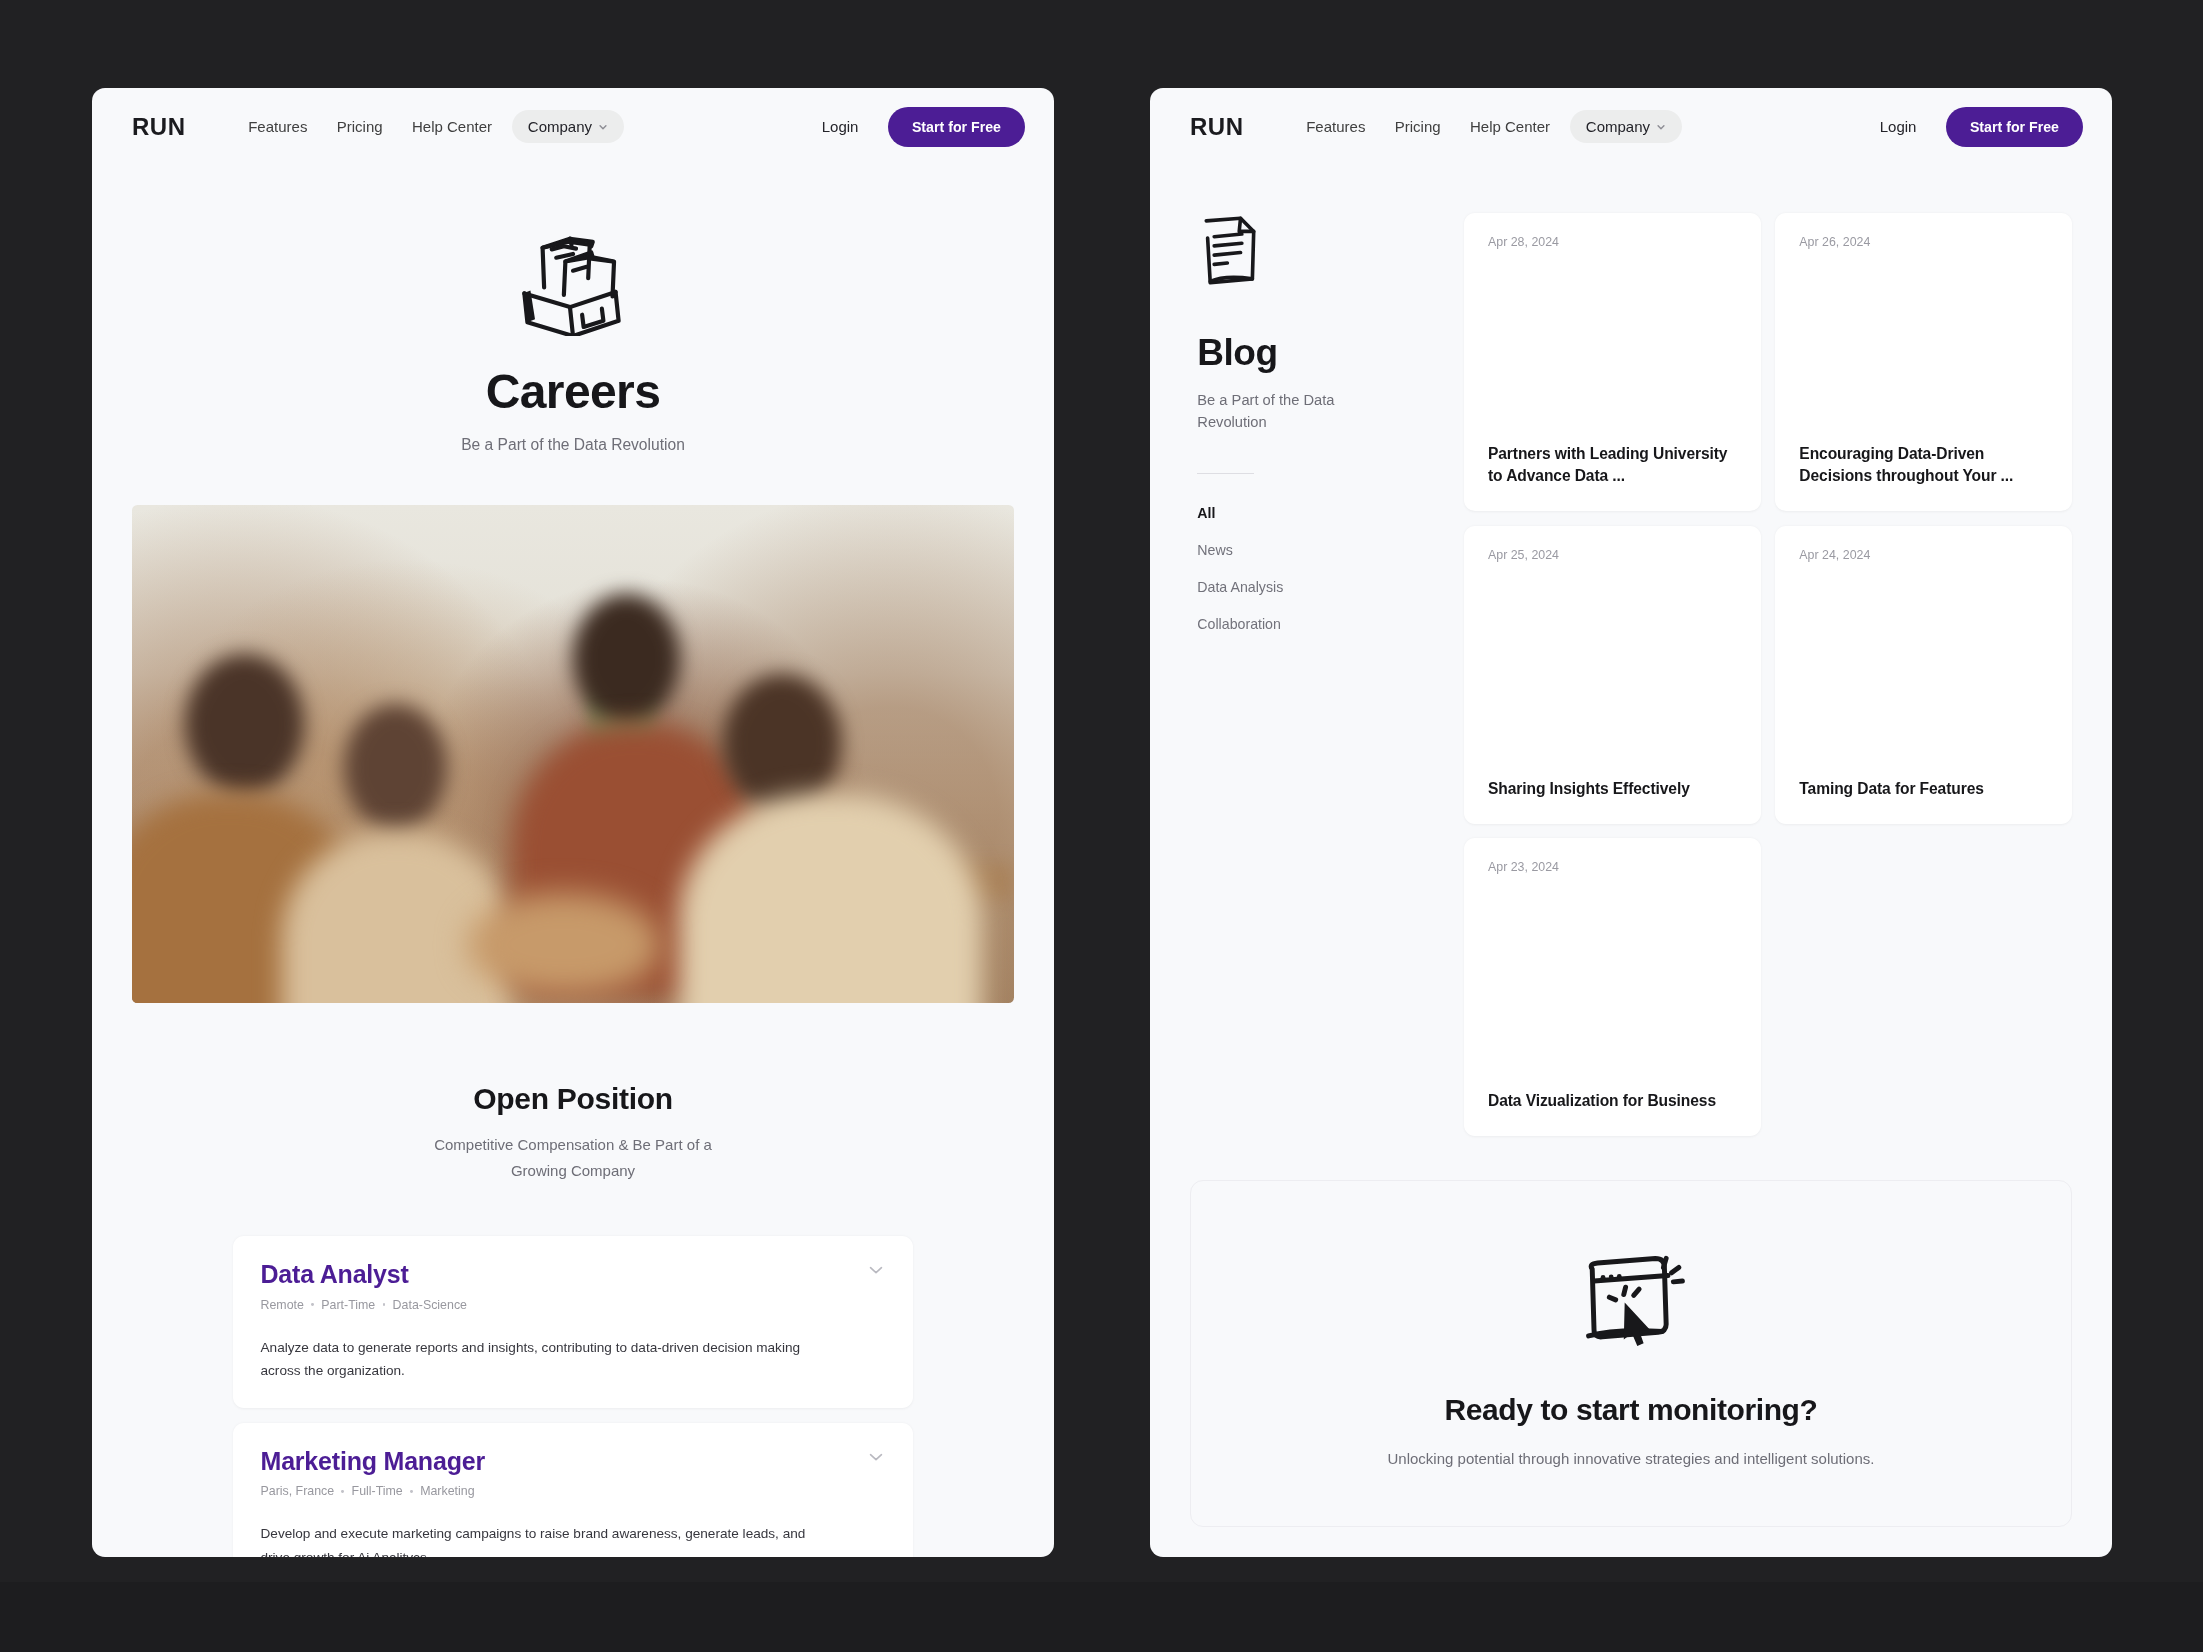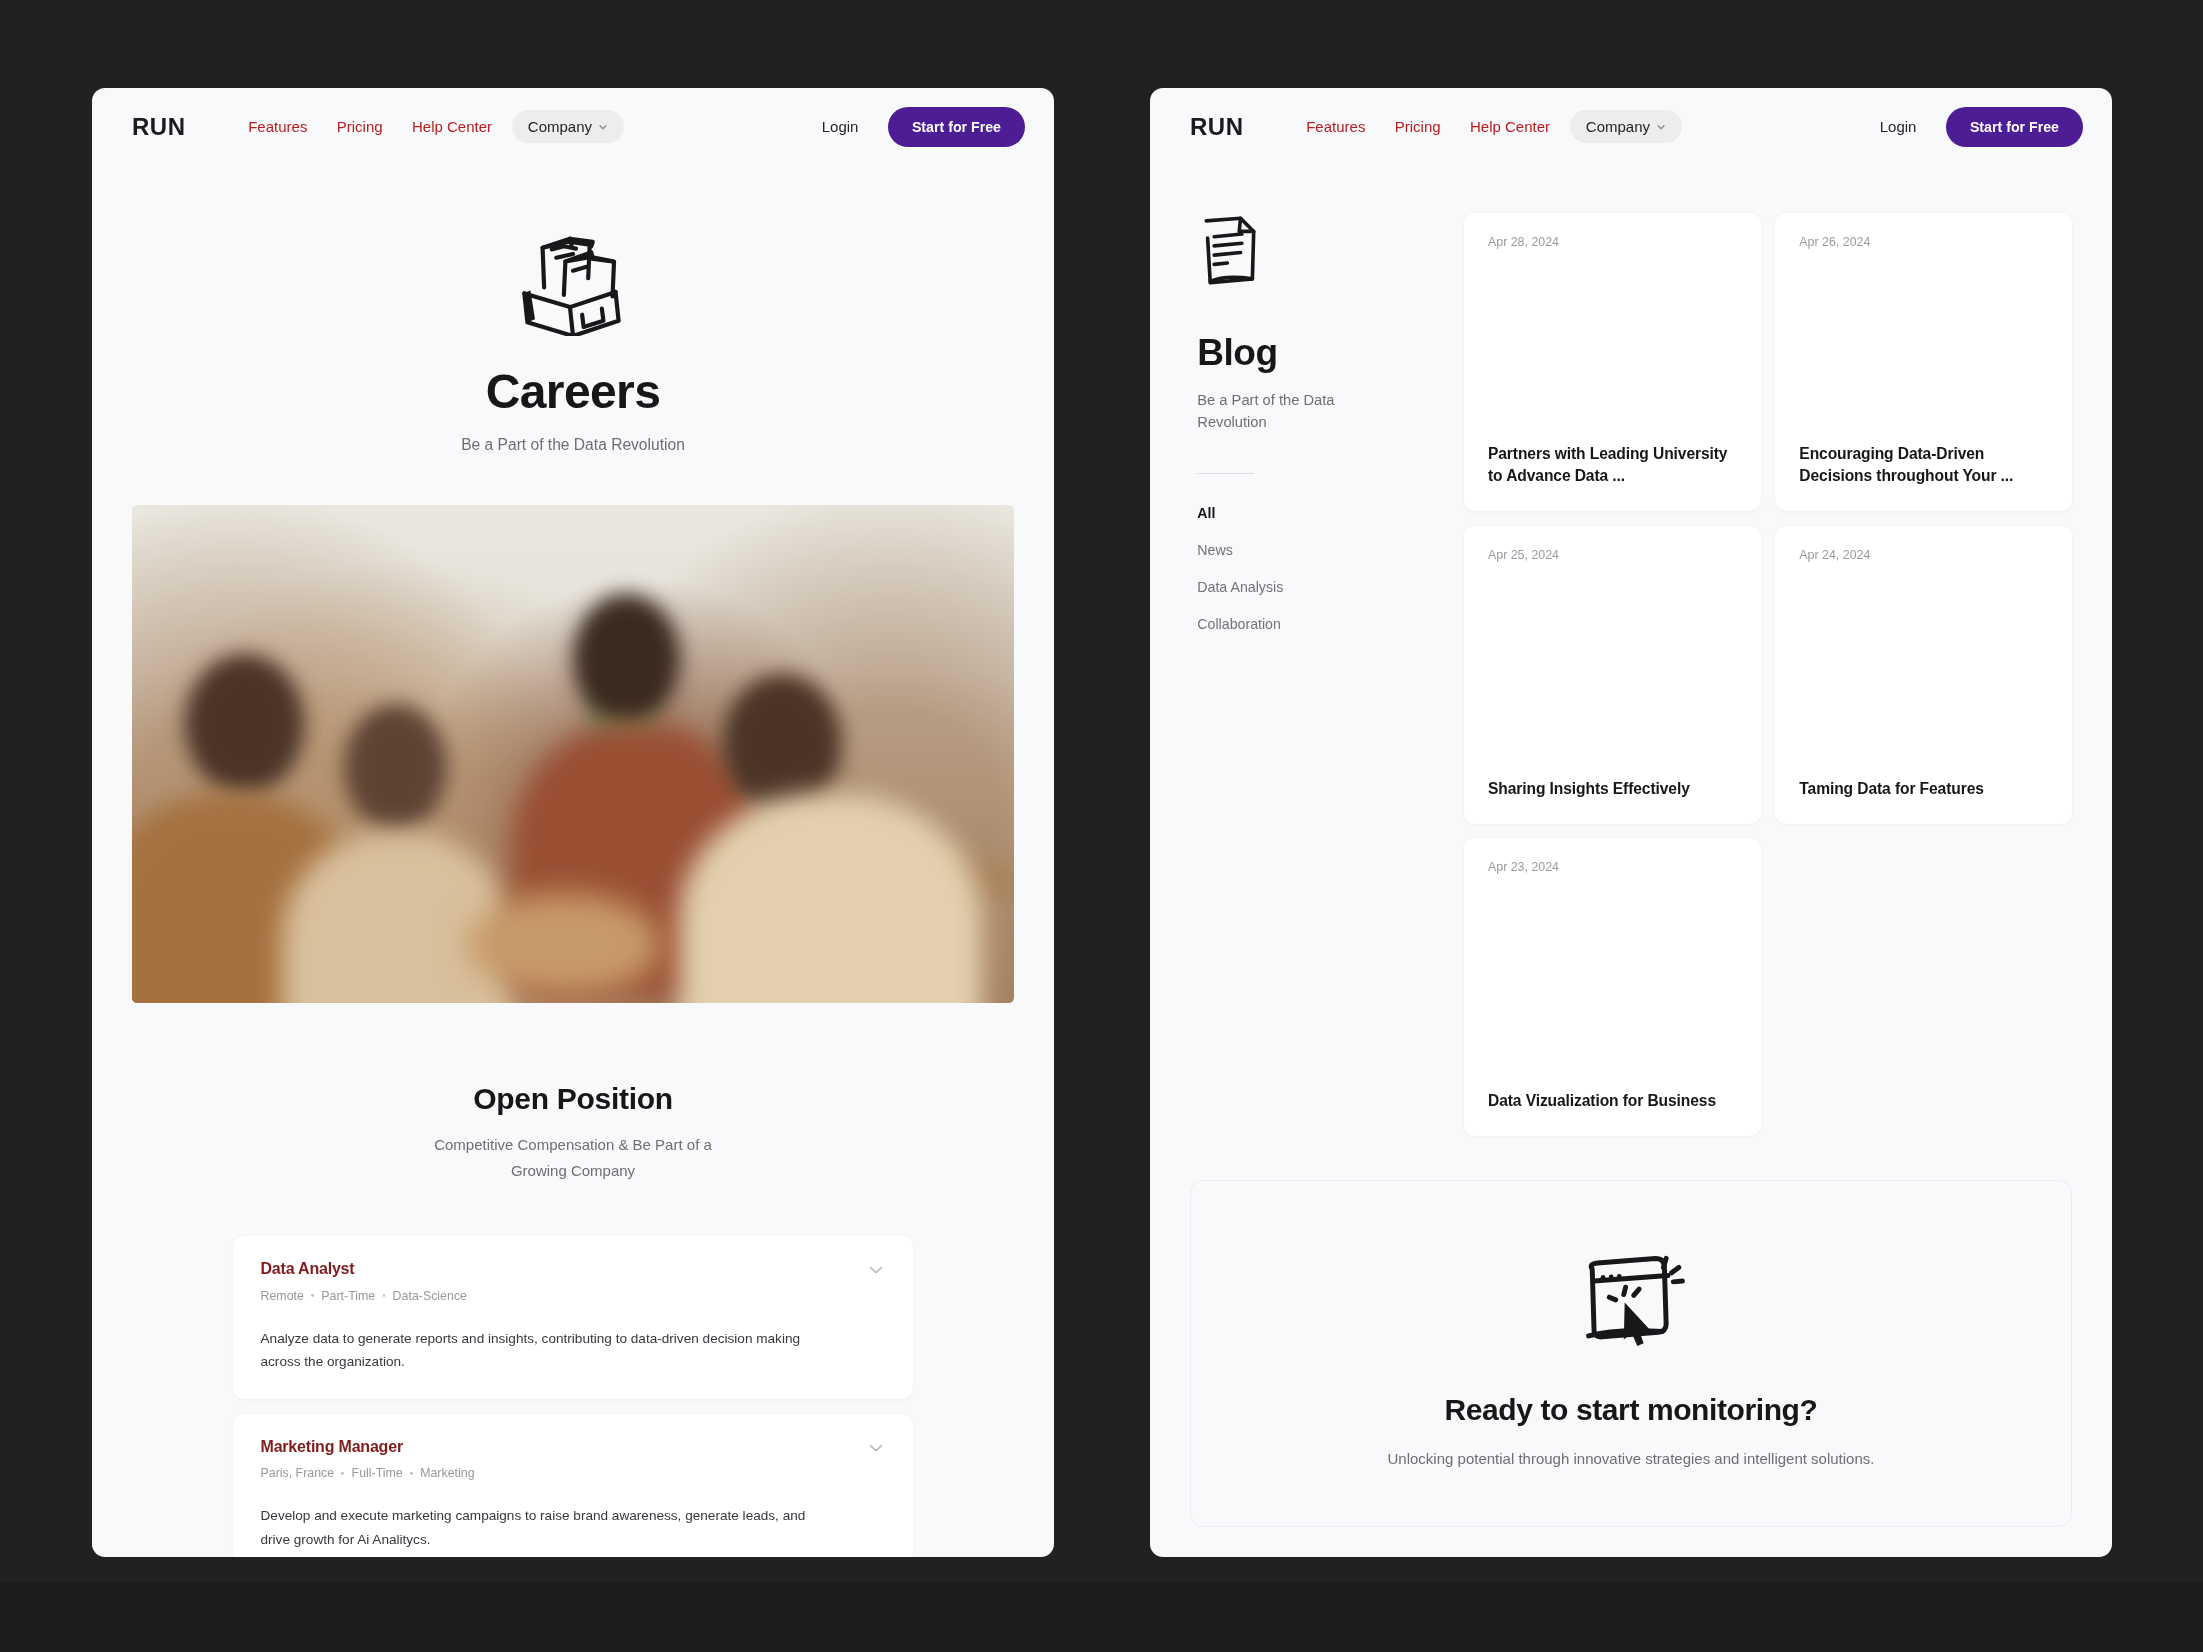--- a/index.html
+++ b/index.html
@@ -27,21 +27,21 @@
     height:77px; padding:0 29px 0 40px;
     position:relative;
   }
   .brand {
     font-size:24px; font-weight:bold; letter-spacing:0.5px;
     color:#1b1b1f; font-stretch:condensed;
     margin-right:48px; white-space:nowrap;
   }
   .nav-links { display:flex; align-items:center; gap:0; }
   .nav-link {
-    font-size:15px; color:#b91c1c;
+    font-size:15px; color:#404040;
     padding:7.3px 14.7px; white-space:nowrap; cursor:pointer;
   }
   .nav-pill {
     display:flex; align-items:center; gap:6.4px;
     background:#eceded; border-radius:917px;
     padding:8.3px 15.6px; margin-left:5.5px; cursor:pointer;
   }
   .nav-pill span { font-size:15px; color:#24242a; white-space:nowrap; }
   .chev { width:10px; height:10px; flex:none; }
   .chev path { stroke:#8d8d94; stroke-width:1.7; fill:none;
@@ -108,21 +108,21 @@
   }
   .jobs { margin-top:53px; text-align:left; padding:0 101px; }
   .job-card {
     background:#ffffff; border-radius:11px;
     padding:24px 27.5px 26px; margin-bottom:14.7px;
     position:relative;
     box-shadow:0 0.9px 2.8px rgba(18,18,24,.05);
   }
   .job-head { display:flex; align-items:flex-start; }
   .job-title {
-    font-size:16px; font-weight:bold; color:#7f1d1d; letter-spacing:-0.2px;
+    font-size:25px; font-weight:bold; color:#4c1d95; letter-spacing:-0.2px;
   }
   .job-toggle {
     margin-left:auto; width:20px; height:20px; flex:none; cursor:pointer;
   }
   .job-toggle path { stroke:#b9b9c0; stroke-width:1.8; fill:none;
                      stroke-linecap:round; stroke-linejoin:round; }
   .job-meta {
     font-size:12.4px; color:#98989f; margin-top:8.3px;
     display:flex; align-items:center; gap:7.3px; flex-wrap:wrap;
   }

